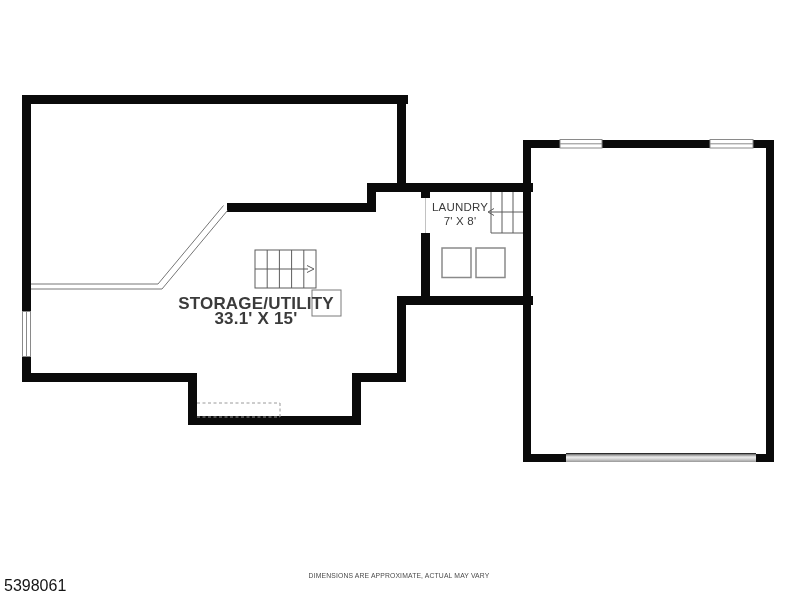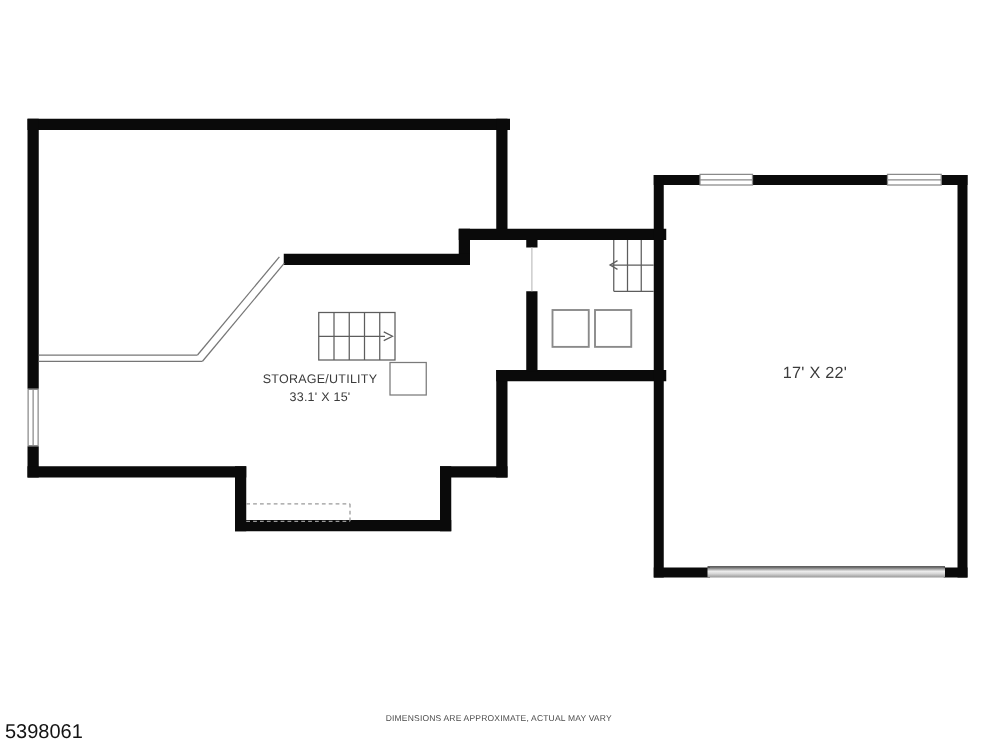--- a/index.html
+++ b/index.html
@@ -7,21 +7,21 @@
     position:relative;width:800px;height:600px;background:#ffffff;overflow:hidden;
     font-family:"Liberation Sans","DejaVu Sans",sans-serif;
   }
   .wall{position:absolute;background:#0a0a0a;}
   .gwall{position:absolute;background:#0a0a0a;}
   .roomlabel{
     position:absolute;text-align:center;color:#3b3b3b;letter-spacing:.2px;
   }
   .roomlabel .rname{display:block;}
   .roomlabel .rdims{display:block;}
-  #storage-label{left:166px;top:296px;width:180px;font-size:10px;line-height:15px;}
+  #storage-label{left:166px;top:296px;width:180px;font-size:17px;line-height:15px;font-weight:bold;}
   #laundry-label{left:410px;top:200px;width:100px;font-size:11.5px;line-height:14px;}
   #garage-label{left:562px;top:290px;width:180px;font-size:13px;line-height:16px;}
   #svg-overlay{position:absolute;left:0;top:0;}
   #garage-door{
     position:absolute;left:566px;top:453px;width:190px;height:9px;
     background:linear-gradient(to bottom,#6f6f6f 0%,#ededed 38%,#d6d6d6 62%,#979797 100%);
     border-top:1px solid #2c2c2c;box-sizing:border-box;
   }
   #footer-id{
     position:absolute;left:4px;top:577px;font-size:16px;color:#141414;
@@ -114,20 +114,23 @@
       <line x1="197" y1="417" x2="280" y2="417"></line>
     </g>
 
     <line x1="425.5" y1="198" x2="425.5" y2="233" stroke="#c2c2c2" stroke-width="1"></line>
   </svg>
 
   <div class="roomlabel" id="storage-label">
     <span class="rname">STORAGE/UTILITY</span>
     <span class="rdims">33.1' X 15'</span>
   </div>
+  <div class="roomlabel" id="laundry-label">
+    <span class="rname">LAUNDRY</span>
+    <span class="rdims">7' X 8'</span>
+  </div>
   <div class="roomlabel" id="garage-label">
-    <span class="rdims">17' X 22'</span>
   </div>
 
   <div id="footer-id">5398061</div>
   <div id="footer-disclaimer">DIMENSIONS ARE APPROXIMATE, ACTUAL MAY VARY</div>
 
 </div>
 
 </body></html>

